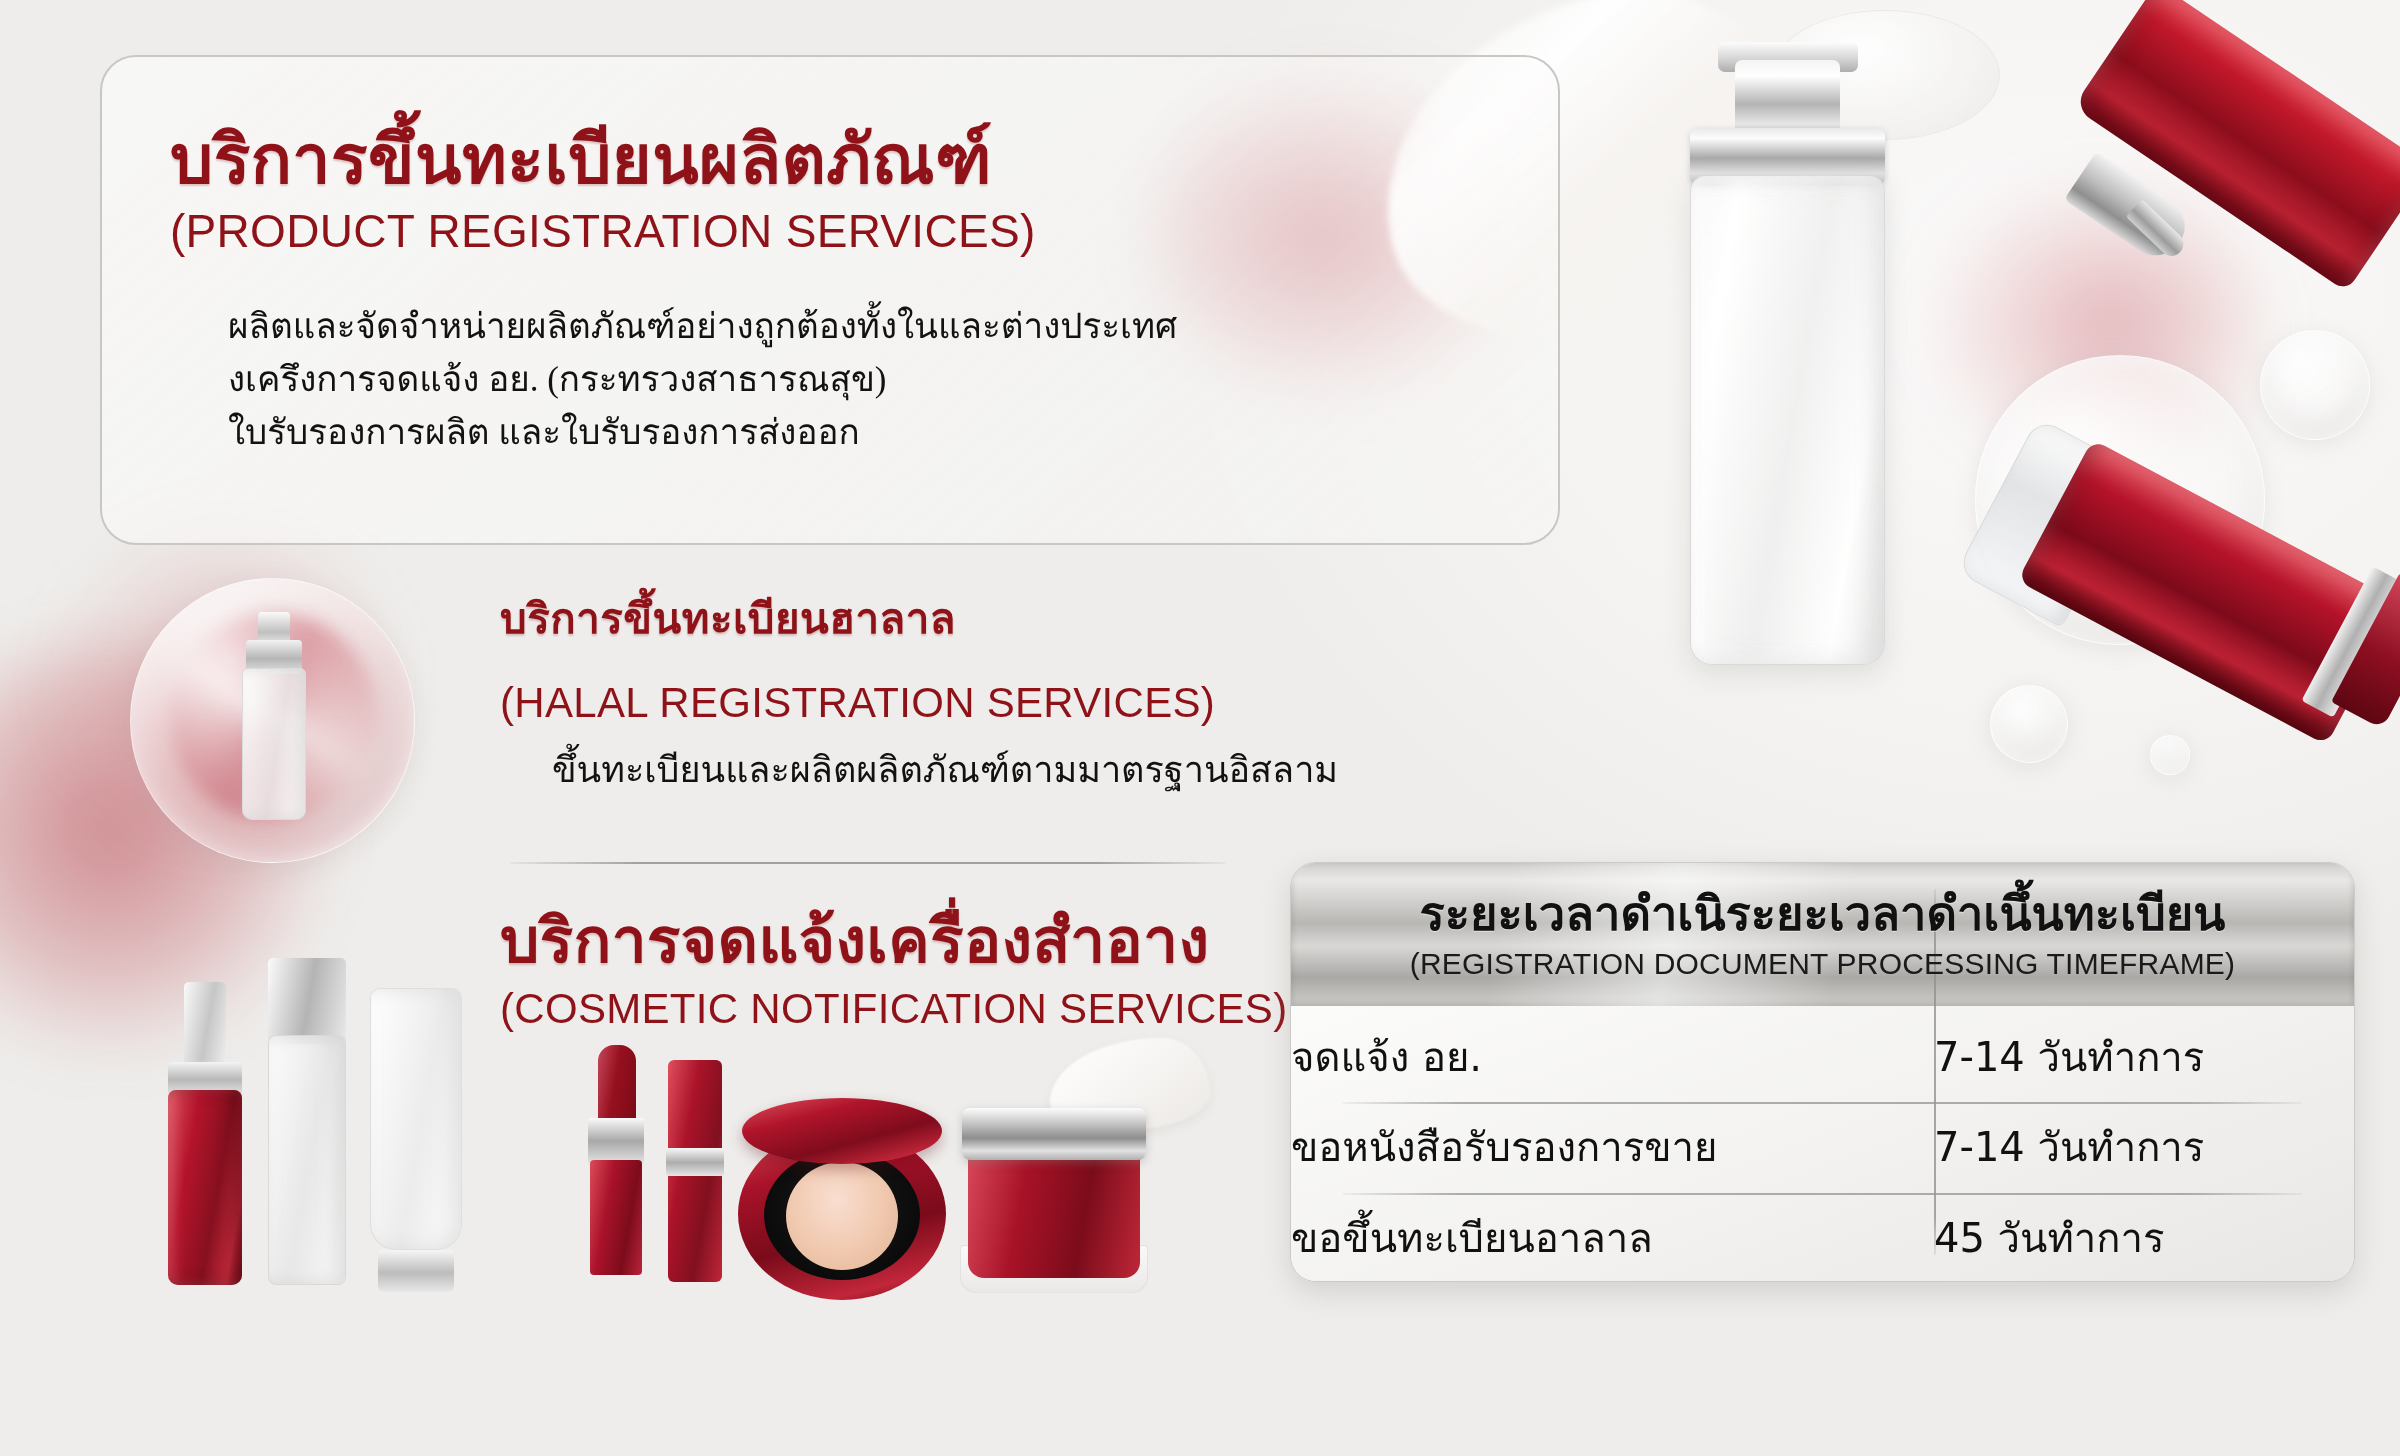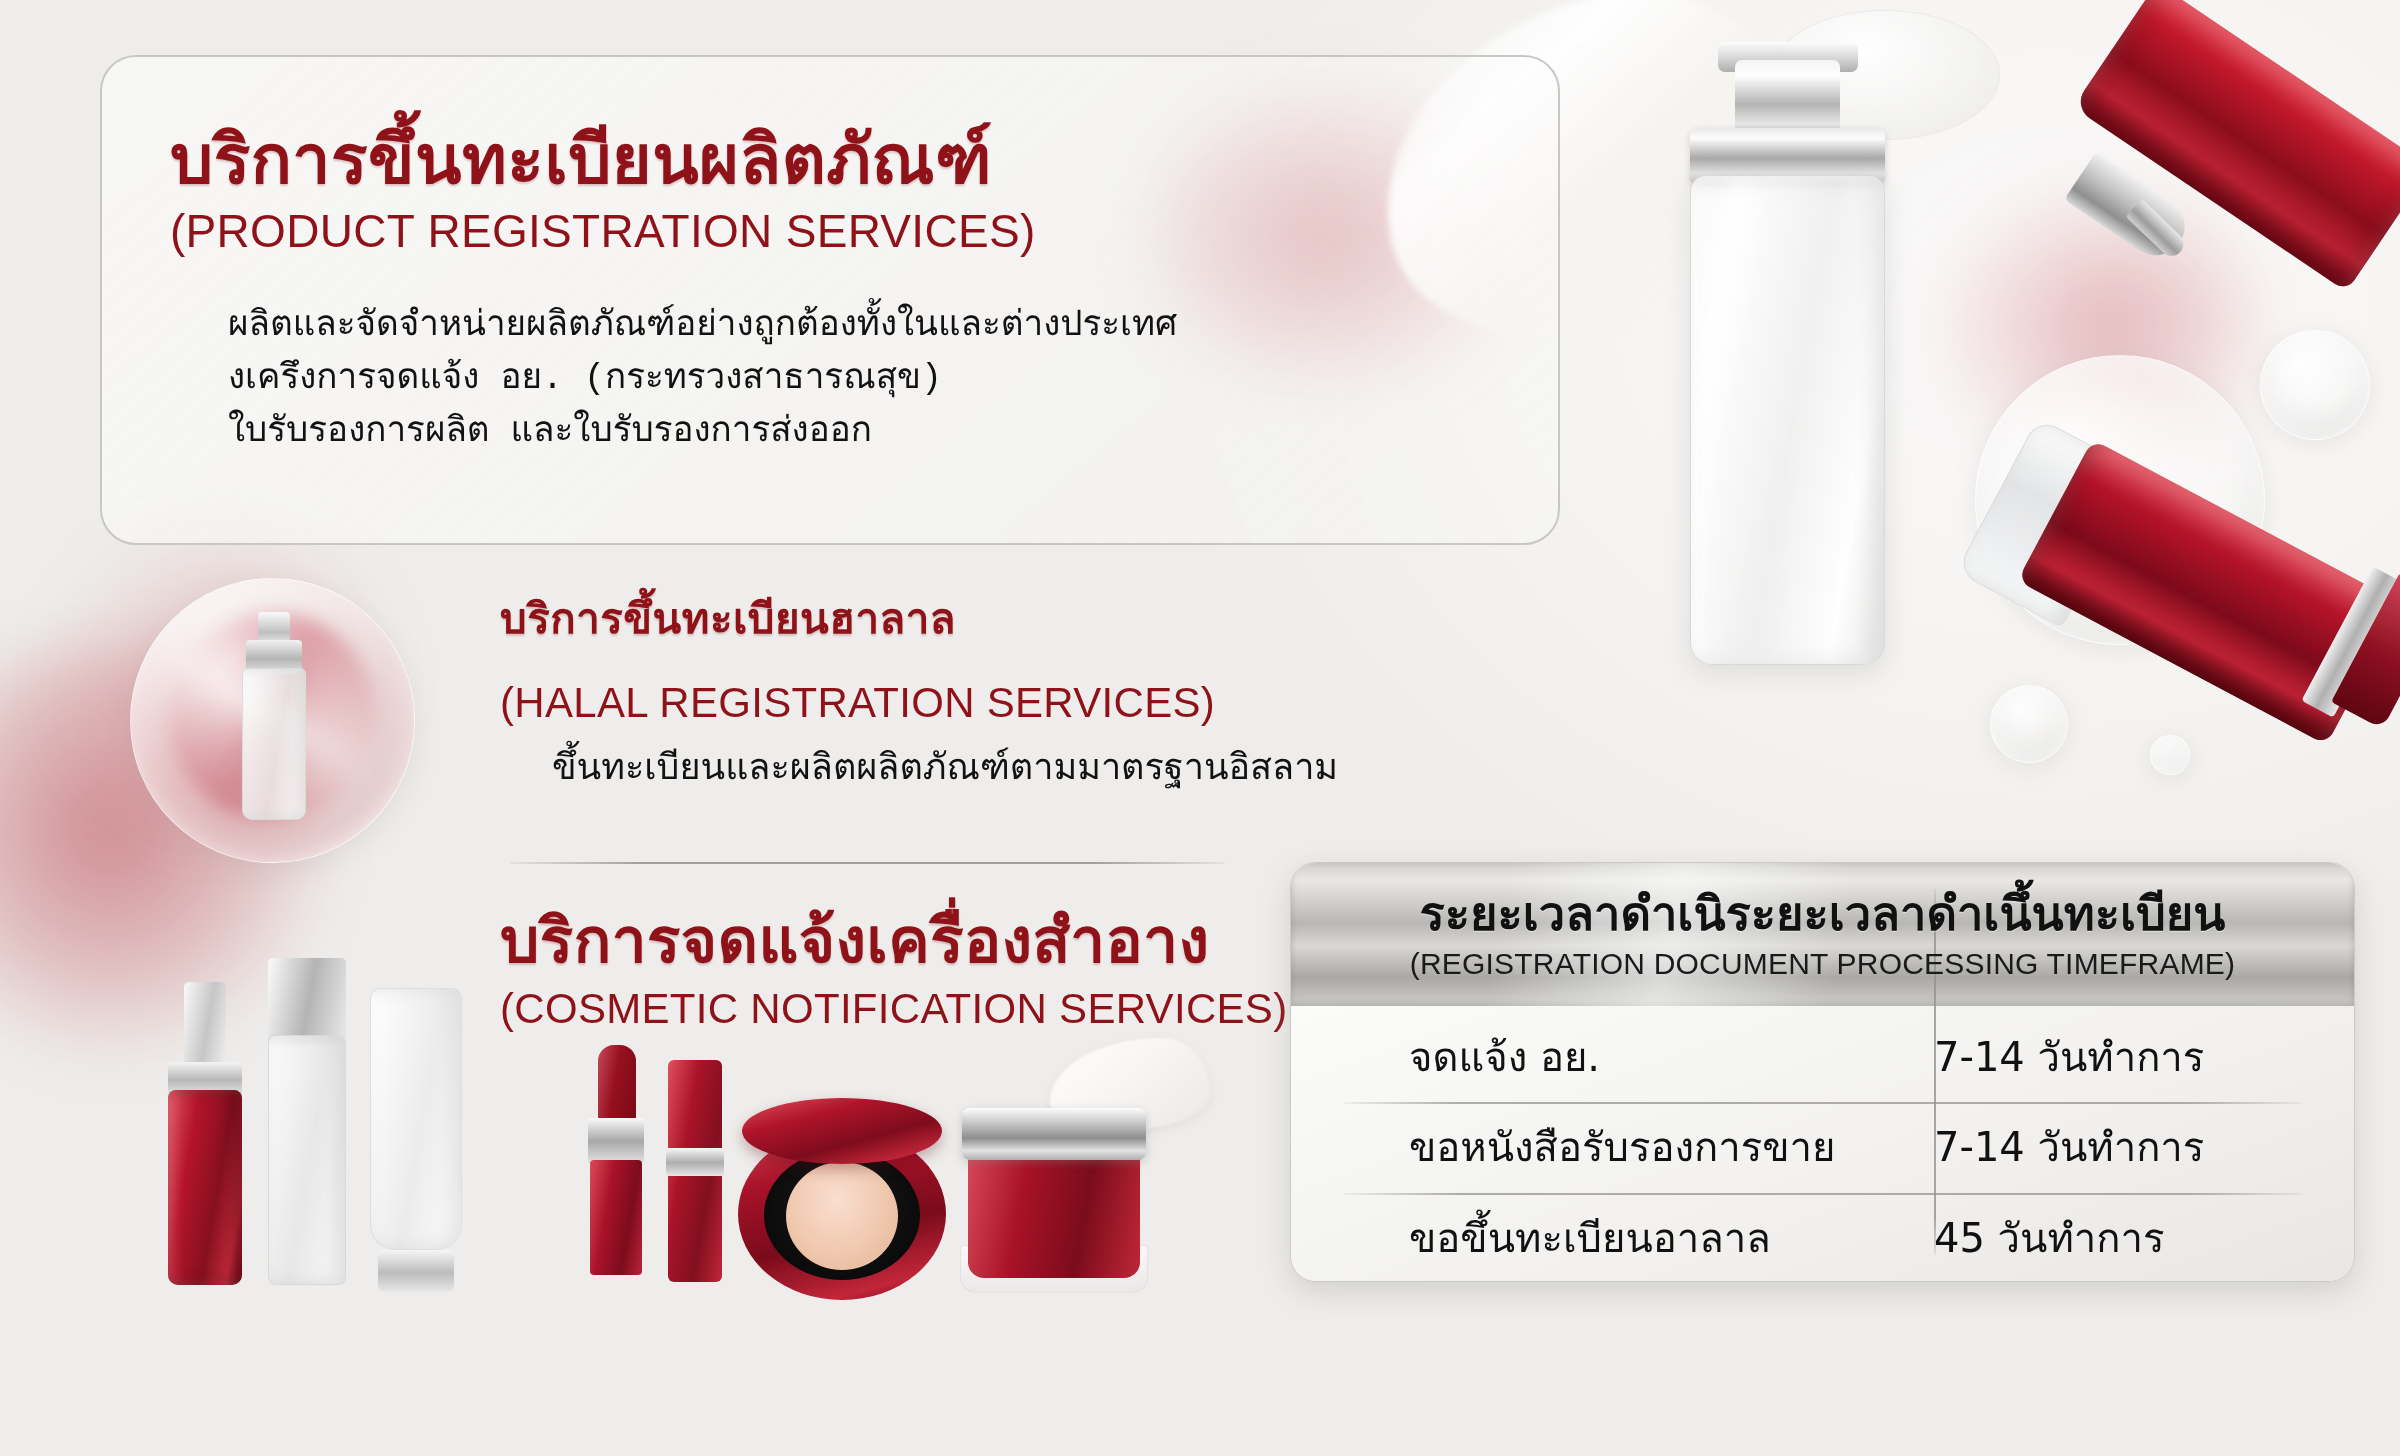--- a/index.html
+++ b/index.html
@@ -44,21 +44,21 @@
   .card{ position:absolute; left:100px; top:55px; width:1460px; height:490px;
     border:2px solid #c9c7c4; border-radius:36px;
     background:linear-gradient(140deg,rgba(255,255,255,.55),rgba(252,251,250,.30));
     backdrop-filter:blur(1px); }
 
   .th-title{ font-family:"DejaVu Sans","Liberation Sans",sans-serif;
     font-weight:bold; color:#8e1218; letter-spacing:.5px;
     text-shadow:0 2px 2px rgba(120,20,26,.22); }
   .en-title{ font-family:"Liberation Sans",sans-serif; font-weight:normal;
     color:#8e1218; letter-spacing:.3px; }
-  .th-body{ font-family:Liberation Mono, monospace;
+  .th-body{ font-family:Liberation Serif, serif;
     color:#121212; }
 
   #sec1-th{ position:absolute; left:170px; top:118px; font-size:68px; line-height:1;margin-top:8px; }
   #sec1-en{ position:absolute; left:170px; top:208px; font-size:46px; line-height:1; }
   #sec1-body{ position:absolute; left:228px; top:300px; font-size:35px; line-height:1.52; }
 
   #sec2-th{ position:absolute; left:500px; top:598px; font-size:42px; line-height:1; }
   #sec2-en{ position:absolute; left:500px; top:682px; font-size:42px; line-height:1; }
   #sec2-body{ position:absolute; left:552px; top:752px; font-size:36px; line-height:1; }
 
@@ -83,21 +83,21 @@
     font-size:47px; color:#111; line-height:1; position:relative; z-index:2;
     text-shadow:0 1px 1px rgba(255,255,255,.55); }
   .panel-head .t2{ font-family:"Liberation Sans",sans-serif; font-size:30px; color:#1a1a1a;
     margin-top:12px; line-height:1; position:relative; z-index:2; letter-spacing:.2px; }
   .panel-body{ height:277px;
     background:linear-gradient(160deg,#fbfbfa 0%,#f2f1ef 55%,#e8e7e5 100%);
     display:flex; flex-direction:column; padding:6px 0 0 0; }
   .trow{ flex:1; display:flex; align-items:center; position:relative; }
   .trow + .trow::before{ content:""; position:absolute; left:52px; right:52px; top:0; height:2px;
     background:linear-gradient(90deg,rgba(160,158,154,.1),rgba(150,148,144,.75) 12%,rgba(150,148,144,.75) 88%,rgba(160,158,154,.1)); }
-  .tcell-l{ width:595px; padding-left:118px; font-family:"DejaVu Sans","Liberation Sans",sans-serif;
+  .tcell-l{ width:595px; font-family:"DejaVu Sans","Liberation Sans",sans-serif;
     font-size:40px; color:#111; }
   .tcell-r{ flex:1; padding-left:48px; font-family:"DejaVu Sans","Liberation Sans",sans-serif;
     font-size:40px; color:#111; }
   .vline{ position:absolute; left:643px; top:26px; bottom:26px; width:2px;
     background:linear-gradient(180deg,rgba(150,148,144,.15),rgba(148,146,142,.8) 10%,rgba(148,146,142,.8) 90%,rgba(150,148,144,.15)); }
 
   
   .prod{ position:absolute; }
 
   

